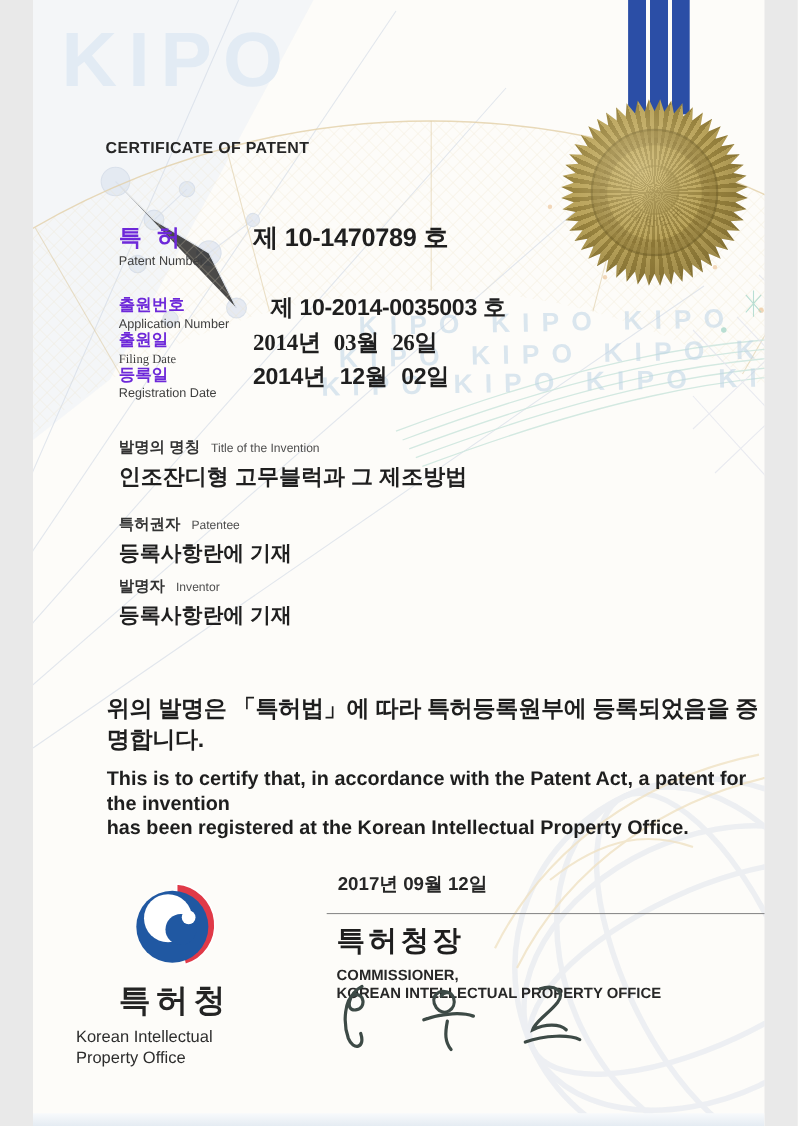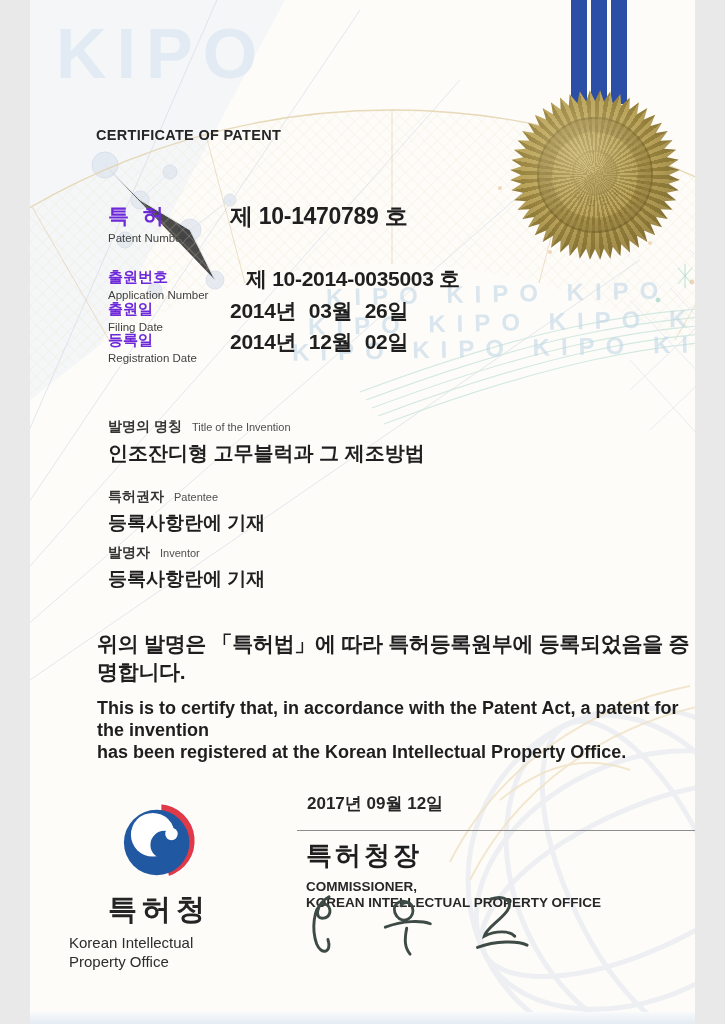--- a/index.html
+++ b/index.html
@@ -39,28 +39,28 @@
     letter-spacing:.3px;color:#262626;z-index:3;}
   
   .frow{position:absolute;left:78px;display:flex;align-items:flex-start;z-index:3;}
   .flabel{width:122px;flex:0 0 122px;}
   .flabel .ko{font-weight:700;color:#6d28d9;}
   .flabel .en{font-size:11.5px;color:#3f3f3f;margin-top:2px;}
   .fvalue{font-weight:700;color:#1f1f1f;letter-spacing:-.3px;}
   .f-patent{top:202px;}
   .f-patent .ko{font-size:21px;letter-spacing:4px;}
   .f-patent .fvalue{font-size:23px;margin-top:-1px;}
-  .f-app{top:268px;gap:16px;} .f-filing{top:300px;} .f-reg{top:331px;}
+  .f-app{top:268px;gap:16px;} .f-filing{top:300px;font-family:Liberation Serif, serif;} .f-reg{top:331px;}
   .f-app .ko,.f-filing .ko,.f-reg .ko{font-size:15px;}
   .f-app .fvalue,.f-filing .fvalue,.f-reg .fvalue{font-size:21px;margin-top:-3px;}
   .fvalue.date{word-spacing:7px;}
   
   .section{position:absolute;left:78px;z-index:3;}
   .s-invention{top:398px;} .s-patentee{top:468px;} .s-inventor{top:524px;}
-  .slabel{display:flex;align-items:baseline;gap:10px;margin-top:20px;}
+  .slabel{display:flex;align-items:baseline;gap:10px;}
   .slabel .ko{font-size:14px;font-weight:700;color:#333;}
   .slabel .en{font-size:11px;color:#4e4e4e;}
   .svalue{margin-top:4px;font-size:20px;font-weight:700;color:#1f1f1f;}
   .s-patentee .svalue,.s-inventor .svalue{font-size:19px;}
   
   .statement{position:absolute;left:67px;top:630px;width:600px;z-index:3;}
   .statement .ko{font-size:21px;font-weight:700;letter-spacing:-.3px;color:#1e1e1e;}
   .statement .en{margin-top:11px;font-size:18px;font-weight:700;line-height:22px;color:#1e1e1e;}
   
   .issue-date{position:absolute;left:277px;top:792px;font-size:17px;font-weight:600;z-index:3;}

